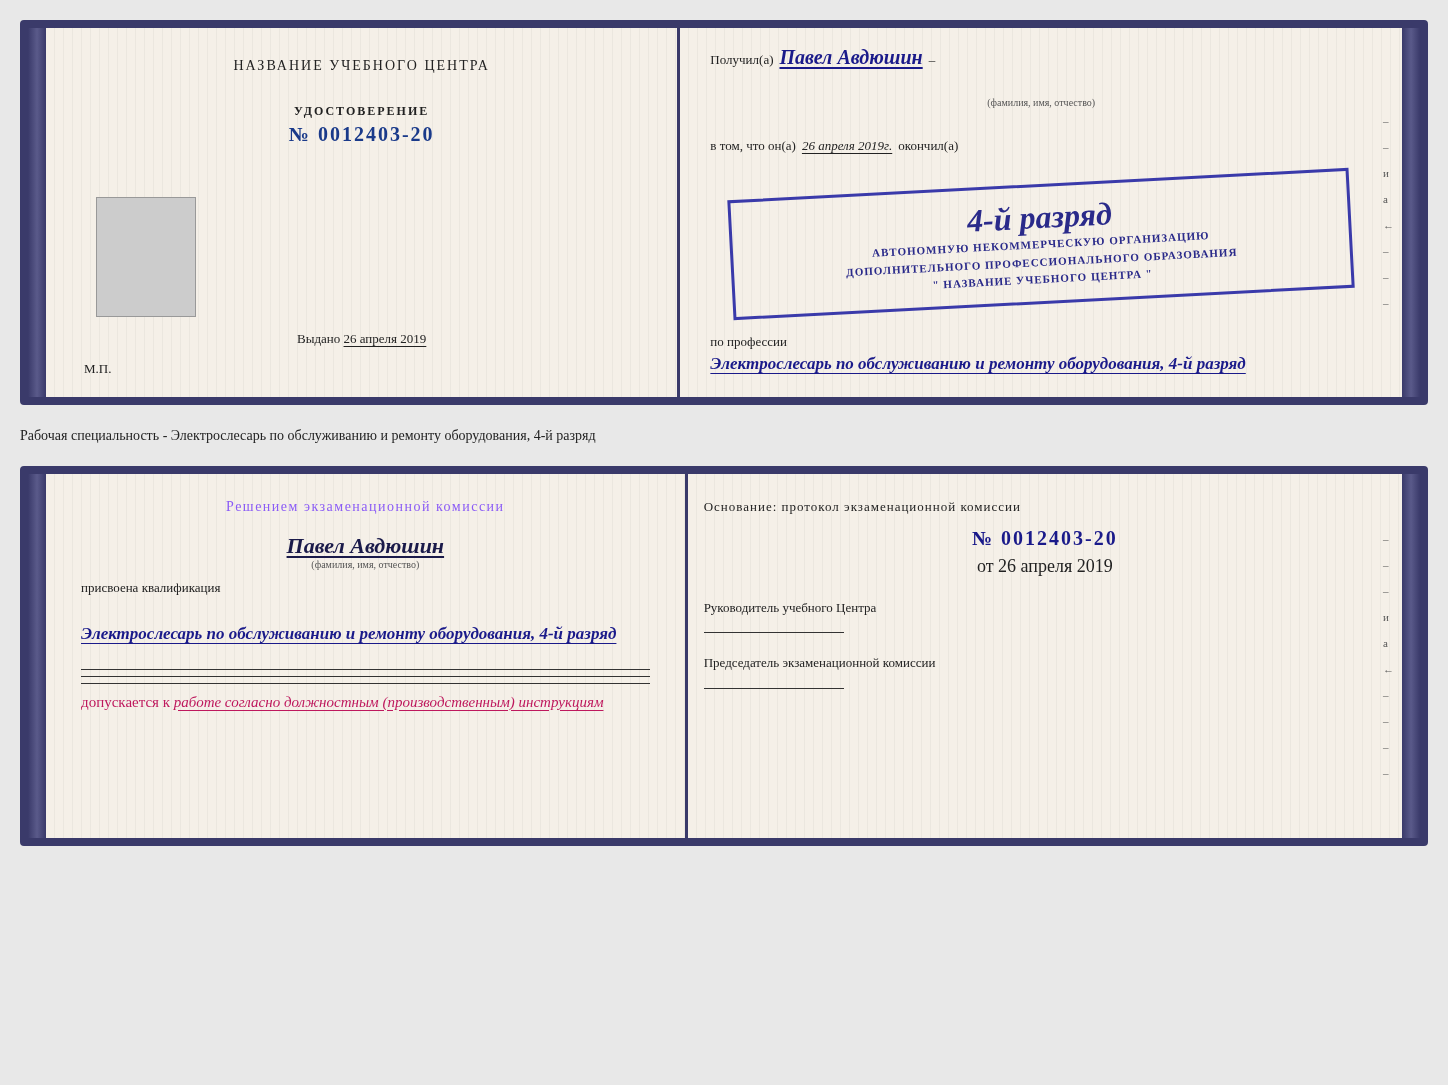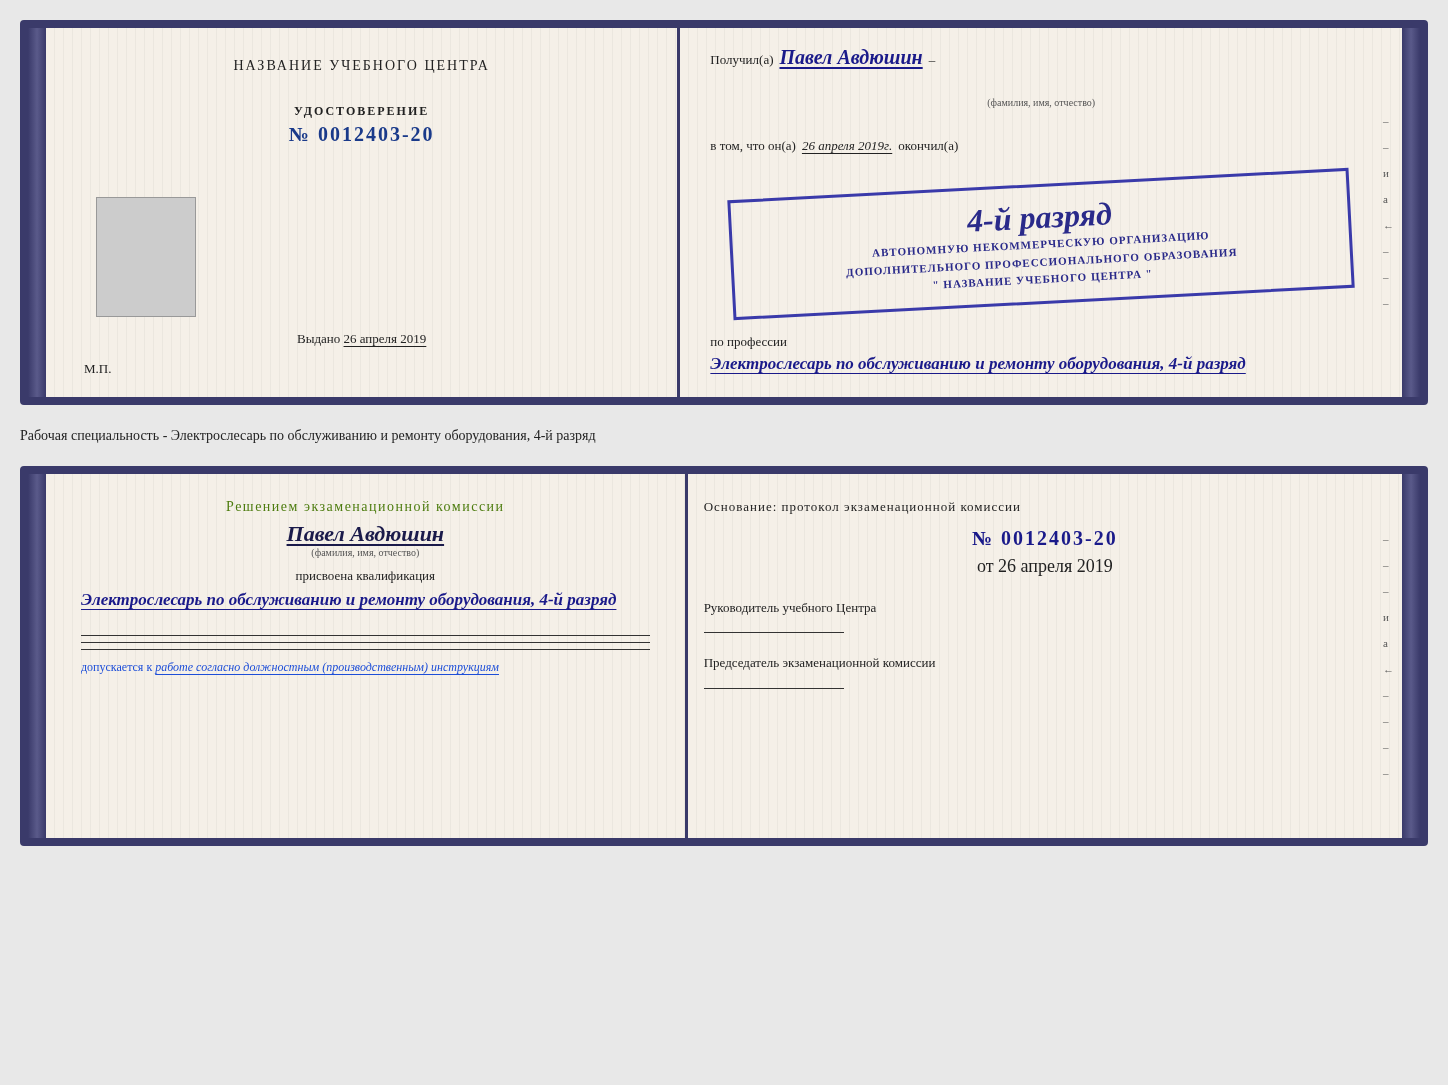--- a/index.html
+++ b/index.html
@@ -286,25 +286,25 @@
         transparent,
         transparent 8px,
         rgba(0,0,0,0.04) 8px,
         rgba(0,0,0,0.04) 9px
       );
     }
 
     .komissia-title {
       font-size: 14px;
       letter-spacing: 1.5px;
-      color: #4d7c0f;
-      text-align: center;
-      position: relative;
-      z-index: 1;
-      margin-bottom: 6px;
+      color: #8b5cf6;
+      text-align: center;
+      position: relative;
+      z-index: 1;
+      margin-bottom: 18px;
     }
 
     .person-name-bl {
       font-size: 22px;
       font-style: italic;
       color: #1a1a4a;
       font-weight: bold;
       text-align: center;
       position: relative;
       z-index: 1;
@@ -317,24 +317,23 @@
       color: #555;
       text-align: center;
       position: relative;
       z-index: 1;
       margin-bottom: 10px;
     }
 
     .prisvoena-text {
       font-size: 13px;
       color: #222;
-      text-align: center;
-      position: relative;
-      z-index: 1;
-      margin-bottom: 2px;
+      position: relative;
+      z-index: 1;
+      margin-bottom: 24px;
     }
 
     .qualification-value {
       font-size: 17px;
       font-style: italic;
       color: #1a1a8a;
       font-weight: bold;
       text-decoration: underline;
       text-underline-offset: 4px;
       line-height: 1.7;
@@ -348,22 +347,22 @@
       border-top: 1px solid #333;
       margin: 6px 0;
       position: relative;
       z-index: 1;
     }
 
     .dopuskaetsya-block {
       position: relative;
       z-index: 1;
       margin-top: 10px;
-      font-size: 12px;
-      color: #1d4ed8;
+      font-size: 15px;
+      color: #be185d;
     }
 
     .dopusk-value {
       font-style: italic;
       text-decoration: underline;
       text-underline-offset: 3px;
     }
 
     
     .osnovanie-title {

